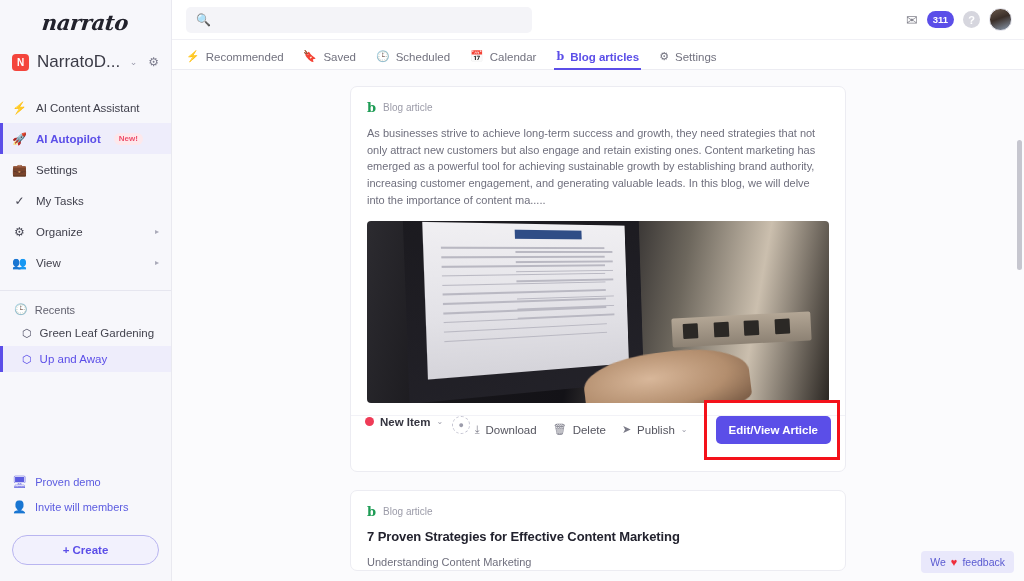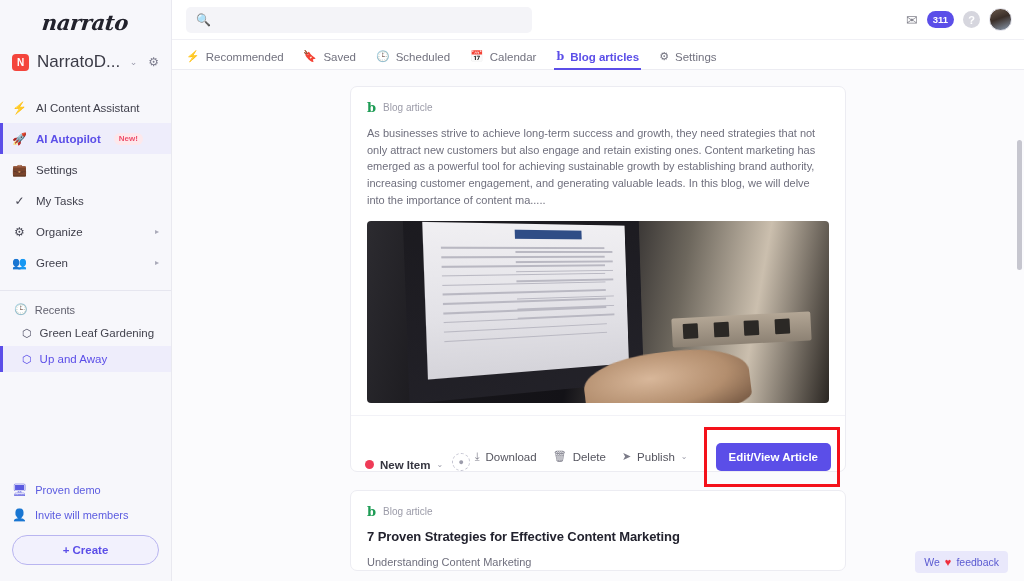--- a/index.html
+++ b/index.html
@@ -86,21 +86,21 @@
     width: 3px; background: #5b4ee8;
   }
 
   .sidebar-bottom { margin-top: auto; padding: 0 12px 16px 12px; }
   .bottom-link {
     display: flex; align-items: center; gap: 8px;
     height: 25px; font-size: 11px; color: #5b5be0; cursor: pointer;
   }
   .bottom-link .ico { font-size: 12px; }
   .create-btn {
-    margin-top: 8px; height: 30px; width: 100%;
+    margin-top: 16px; height: 30px; width: 100%;
     border: 1px solid #b9b5f0; border-radius: 16px;
     background: #f2f1fd; color: #5b4ee8;
     font-size: 11.5px; font-weight: 600;
     display: flex; align-items: center; justify-content: center; gap: 3px;
     cursor: pointer; font-family: "Liberation Sans", sans-serif; text-align: center;
   }
 
   
   .main { flex: 1; height: 581px; display: flex; flex-direction: column; position: relative; background: #fbfbfd; }
 
@@ -218,21 +218,21 @@
     position: absolute; right: 4%; top: 52%; width: 30%; height: 16%;
     background: linear-gradient(180deg,#b3a695,#8d8274);
     border-radius: 2px; transform: rotate(-3deg);
   }
   .photo-bar .k {
     position: absolute; top: 22%; width: 11%; height: 50%;
     background: #2b2825; border-radius: 1px;
   }
 
   .card-actions {
-    display: flex; align-items: flex-end;
+    display: flex; align-items: flex-start;
     height: 56px; gap: 0; margin-top: 12px;
     border-top: 1px solid #f2f2f7; margin-left: -16px; margin-right: -16px;
     padding: 0 14px;
   }
   .status-chip {
     display: flex; align-items: center; gap: 6px; cursor: pointer;
   }
   .dot { width: 9px; height: 9px; border-radius: 50%; background: #ef3b57; }
   .status-label { font-size: 11.5px; color: #34343f; font-weight: 600; }
   .chev-sm { font-size: 8px; color: #9c9caa; }
@@ -255,21 +255,21 @@
     cursor: pointer; font-family: "Liberation Sans", sans-serif;
     white-space: nowrap;
   }
   .highlight-box {
     position: absolute; left: -12px; top: -16px; right: -9px; bottom: -16px;
     border: 3px solid #f4111a; pointer-events: none;
   }
 
   
   .feedback {
-    position: absolute; right: 16px; bottom: 8px;
+    position: absolute; right: 10px; bottom: 8px;
     background: #e9e8fb; border-radius: 4px;
     font-size: 10.5px; color: #5a5ad1;
     padding: 5px 9px; display: flex; align-items: center; gap: 5px;
     cursor: pointer; z-index: 20;
   }
   .heart { color: #ef2e3d; font-size: 11px; }
 
   
   .scrollbar-track {
     position: absolute; right: 2px; top: 70px; width: 5px; bottom: 2px;
@@ -313,21 +313,21 @@
         <span class="ico">✓</span>
         <span>My Tasks</span>
       </div>
       <div class="nav-item">
         <span class="ico">⚙</span>
         <span>Organize</span>
         <span class="nav-caret">▸</span>
       </div>
       <div class="nav-item">
         <span class="ico">👥</span>
-        <span>Green</span>
+        <span>View</span>
         <span class="nav-caret">▸</span>
       </div>
     </div>
 
     <div class="divider"></div>
 
     <div class="recents-head">
       <span>🕒</span>
       <span>Recents</span>
     </div>

